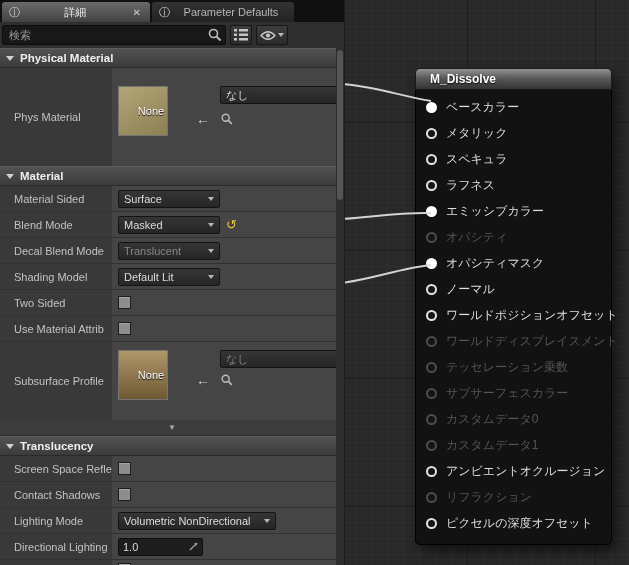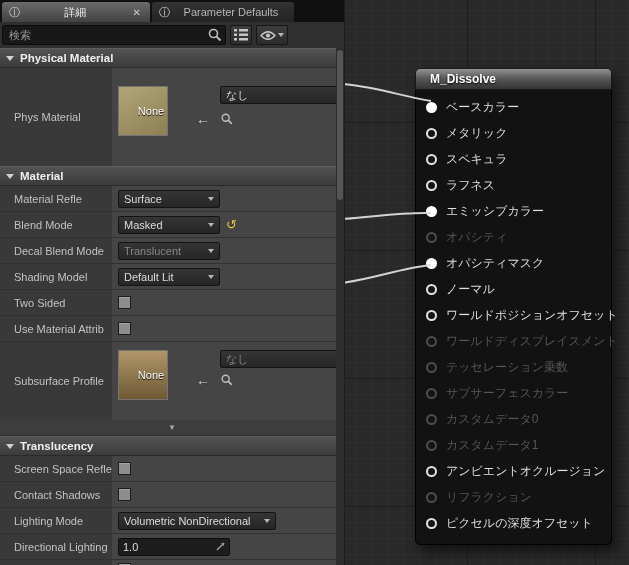--- a/index.html
+++ b/index.html
@@ -51,21 +51,21 @@
   .thumb { width:50px; height:50px; border:1px solid #747474; display:flex; align-items:center; justify-content:center; color:#ffffff; font-size:11px; text-shadow:0 1px 1px #000;padding-left:16px; }
   .thumb.phys { background:linear-gradient(150deg,#b2a577,#8c7f53); }
   .thumb.subsurf { background:linear-gradient(180deg,#b0976a,#6e5934); }
   .asset-right { display:flex; flex-direction:column; gap:8px; }
   .asset-icons { display:flex; align-items:center; gap:10px; padding-left:18px; }
   .back-arrow { color:#d5d5d5; font-size:14px; font-weight:bold; line-height:1; }
 
   .expander-row { height:16px; background:#3d3d3d; border-bottom:1px solid #2e2e2e; display:flex; align-items:center; justify-content:center; }
   .expander-glyph { color:#a8a8a8; font-size:8px; line-height:1; }
 
-  .numfield { width:112px; height:18px; background:#1d1d1d; border:1px solid #101010; border-radius:2px; color:#dcdcdc; display:flex; align-items:center; justify-content:space-between; padding:0 4px; }
+  .numfield { width:85px; height:18px; background:#1d1d1d; border:1px solid #101010; border-radius:2px; color:#dcdcdc; display:flex; align-items:center; justify-content:space-between; padding:0 4px; }
 
   .scroll-track { position:absolute; right:0; top:48px; width:8px; bottom:0; background:#2d2d2d; }
   .scroll-thumb { position:absolute; left:1px; top:2px; width:6px; height:150px; background:#555555; border-radius:3px; }
 
   
   .graph { position:absolute; left:345px; top:0; width:284px; height:565px; background-color:#292929;
     background-image:
       linear-gradient(#1e1e1e 1px, transparent 1px),
       linear-gradient(90deg,#1e1e1e 1px, transparent 1px),
       linear-gradient(#2f2f2f 1px, transparent 1px),
@@ -155,21 +155,21 @@
         </div>
       </div>
     </div>
 
     <div class="section-header">
       <span class="tri-down"></span>
       <span>Material</span>
     </div>
 
     <div class="prop-row h26">
-      <div class="prop-label">Material Refle</div>
+      <div class="prop-label">Material Sided</div>
       <div class="prop-ctrl">
         <div class="dropdown w100">
           <span>Surface</span>
           <span class="caret"></span>
         </div>
       </div>
     </div>
 
     <div class="prop-row h26">
       <div class="prop-label">Blend Mode</div>

